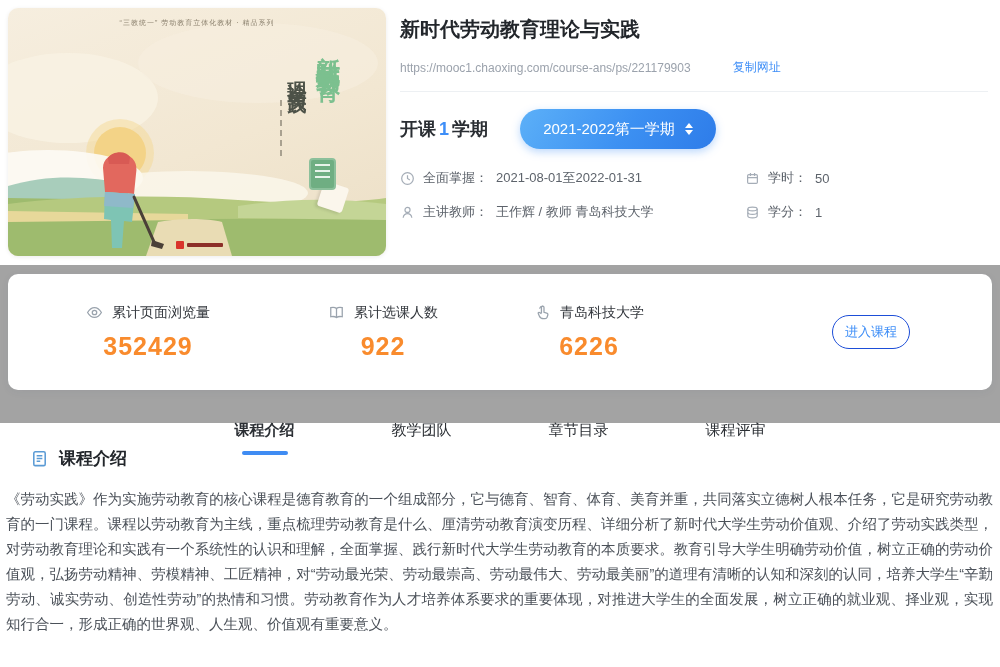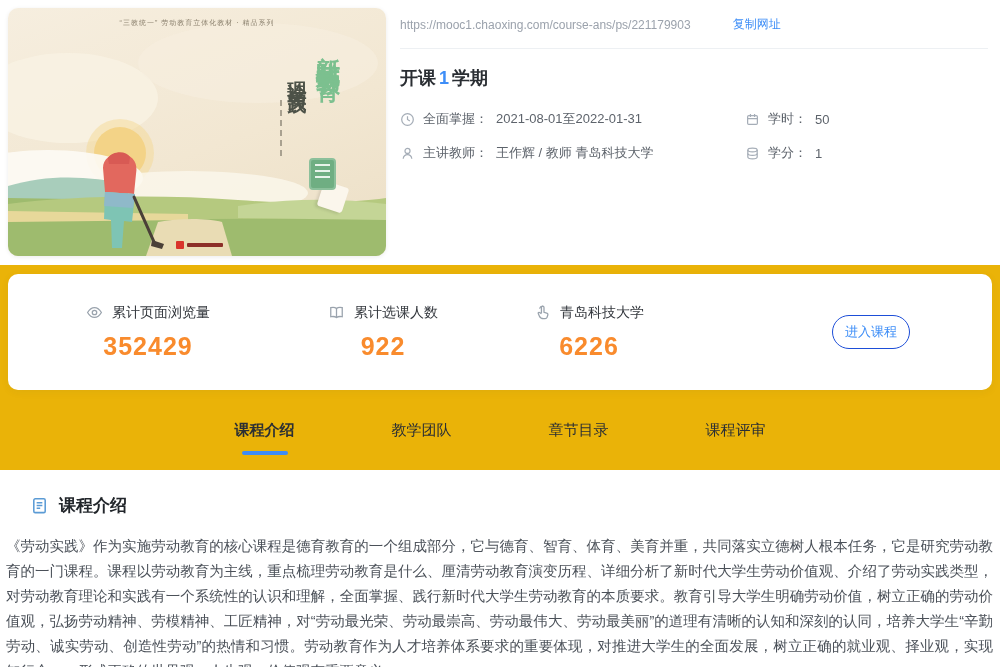--- a/index.html
+++ b/index.html
@@ -47,21 +47,21 @@
   .sort-icon { display:inline-flex; flex-direction:column; gap:2px; }
   .sort-icon b { width:0; height:0; border-left:4px solid transparent; border-right:4px solid transparent; }
   .sort-icon b.up { border-bottom:5px solid #fff; }
   .sort-icon b.dn { border-top:5px solid #fff; }
   .meta-grid { margin-top:20px; display:grid; grid-template-columns:345px auto; row-gap:16px;
     font-size:13px; color:#5d636b; }
   .meta-item { display:flex; align-items:center; gap:8px; }
   .meta-item svg { flex:none; }
 
   
-  .gray-section { height:205px; background:#eab308; padding:9px 8px 0; }
+  .gray-section { height:158px; background:#a3a3a3; padding:9px 8px 0; }
   .stats-card { height:116px; background:#fff; border-radius:10px;
     box-shadow:0 2px 10px rgba(40,60,90,.05); display:flex; align-items:center; }
   .stat { display:flex; flex-direction:column; align-items:center; gap:10px; }
   .stat-label { display:flex; align-items:center; gap:9px; font-size:14px; color:#33373d; }
   .stat-value { font-size:25px; font-weight:bold; color:#f98b2d; letter-spacing:1px; }
   .stat1 { margin-left:78px; } .stat2 { margin-left:118px; } .stat3 { margin-left:96px; }
   .enter-btn { margin-left:auto; margin-right:82px; width:78px; height:34px;
     border:1px solid #1d4ed8; border-radius:17px; background:#fff; color:#3e8ef7;
     font-size:13px; display:flex; align-items:center; justify-content:center; cursor:pointer; }
   .tabs { margin-top:31px; display:flex; justify-content:center; gap:97px; }
@@ -113,30 +113,38 @@
         <i></i>
         <i></i>
       </div>
     <div class="logo-red">
         <span class="mark"></span>
         <span class="word"></span>
       </div>
   </div>
 
   <div class="info">
+    <div class="course-title">新时代劳动教育理论与实践</div>
     <div class="url-row">
       <span class="course-url">https://mooc1.chaoxing.com/course-ans/ps/221179903</span>
       <span class="copy-link">复制网址</span>
     </div>
     <div class="divider"></div>
 
     <div class="sem-row">
       <span class="sem-label">
         <span>开课</span><span class="num">1</span><span>学期</span>
       </span>
+      <div class="sem-pill">
+        <span>2021-2022第一学期</span>
+        <span class="sort-icon">
+            <b class="up"></b>
+            <b class="dn"></b>
+          </span>
+      </div>
     </div>
 
     <div class="meta-grid">
       <div class="meta-item">
         <svg width="15" height="15" viewBox="0 0 16 16" fill="none" stroke="#a5adb7" stroke-width="1.3">
           <circle cx="8" cy="8" r="6.2"></circle>
             <path d="M8 4.6V8l2.5 1.6"></path>
         </svg>
         <span>全面掌握：</span>
           <span>2021-08-01至2022-01-31</span>

